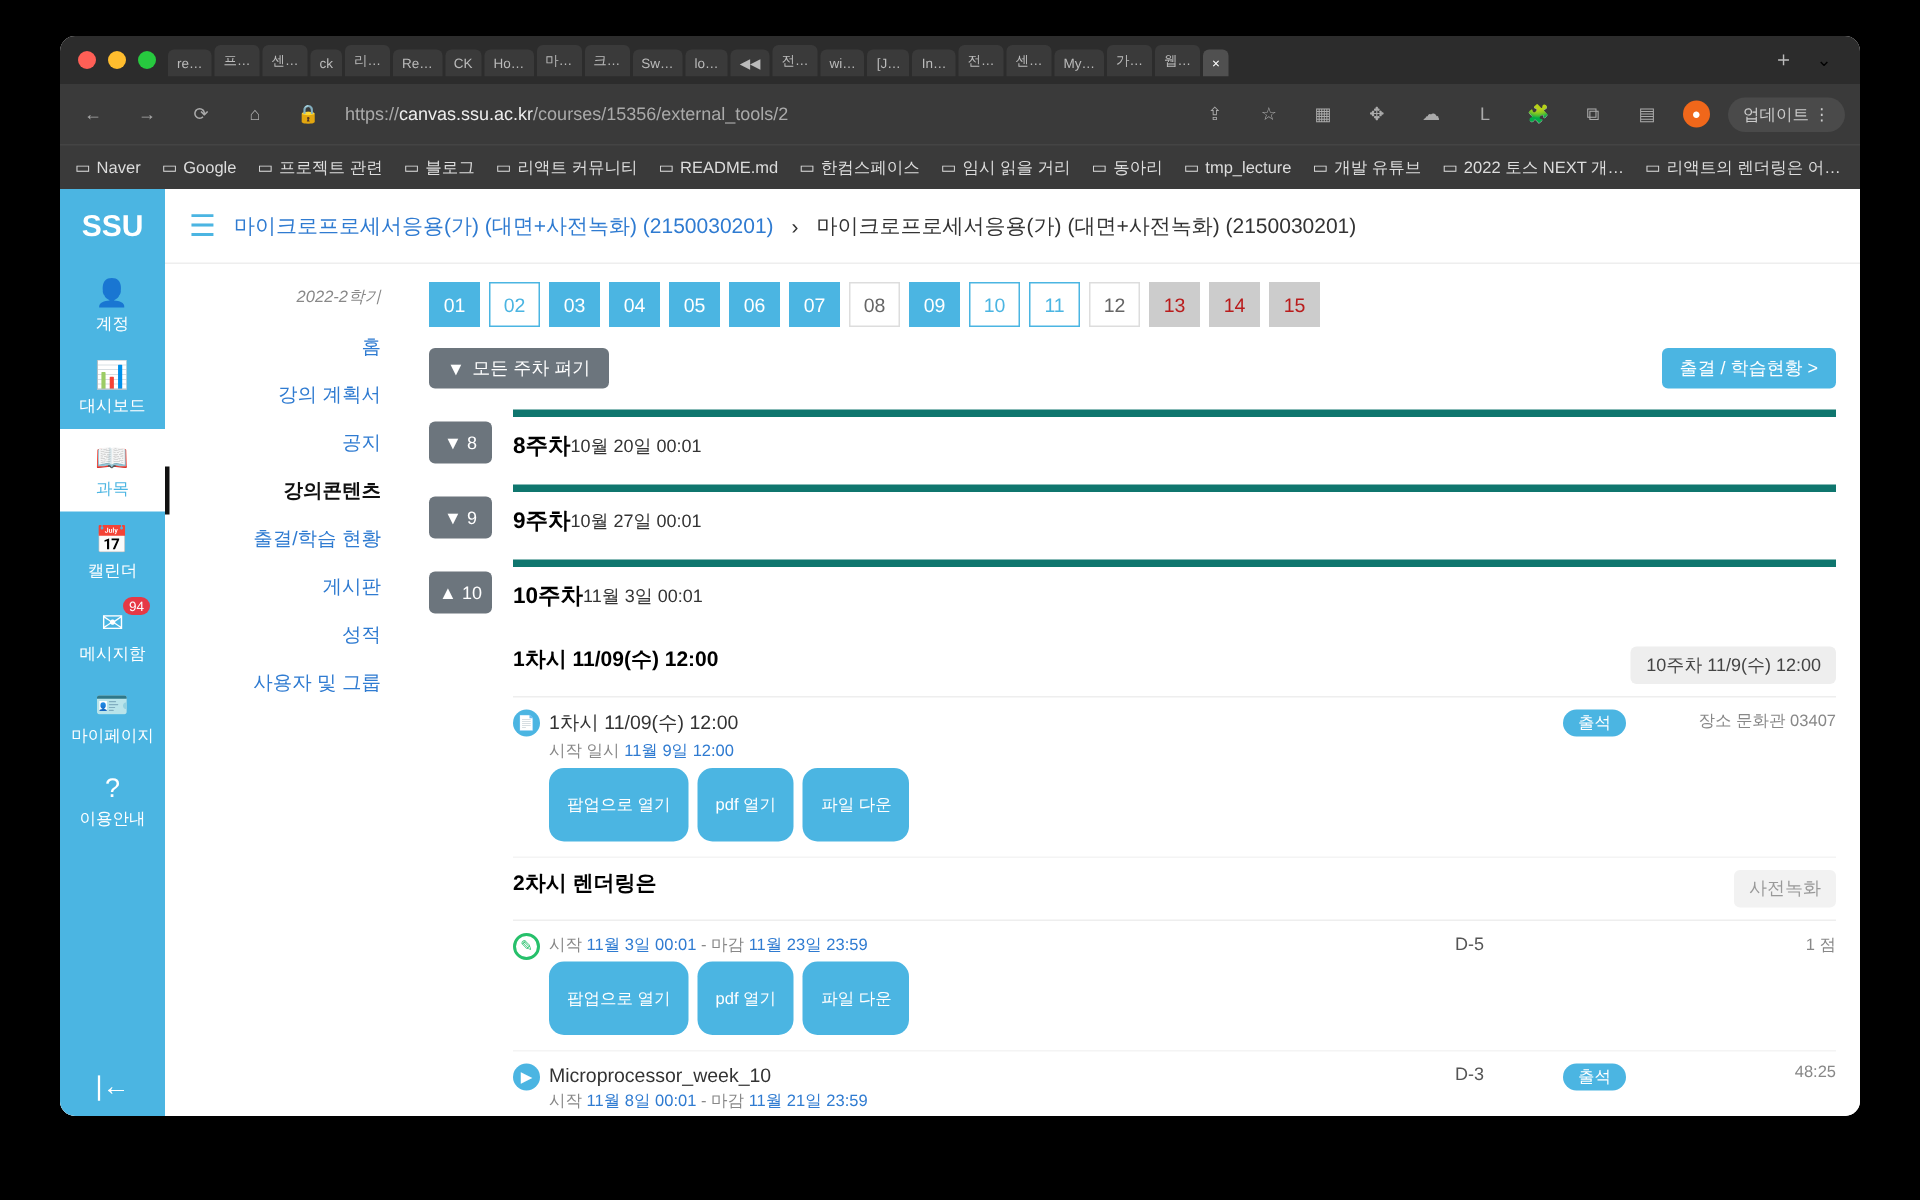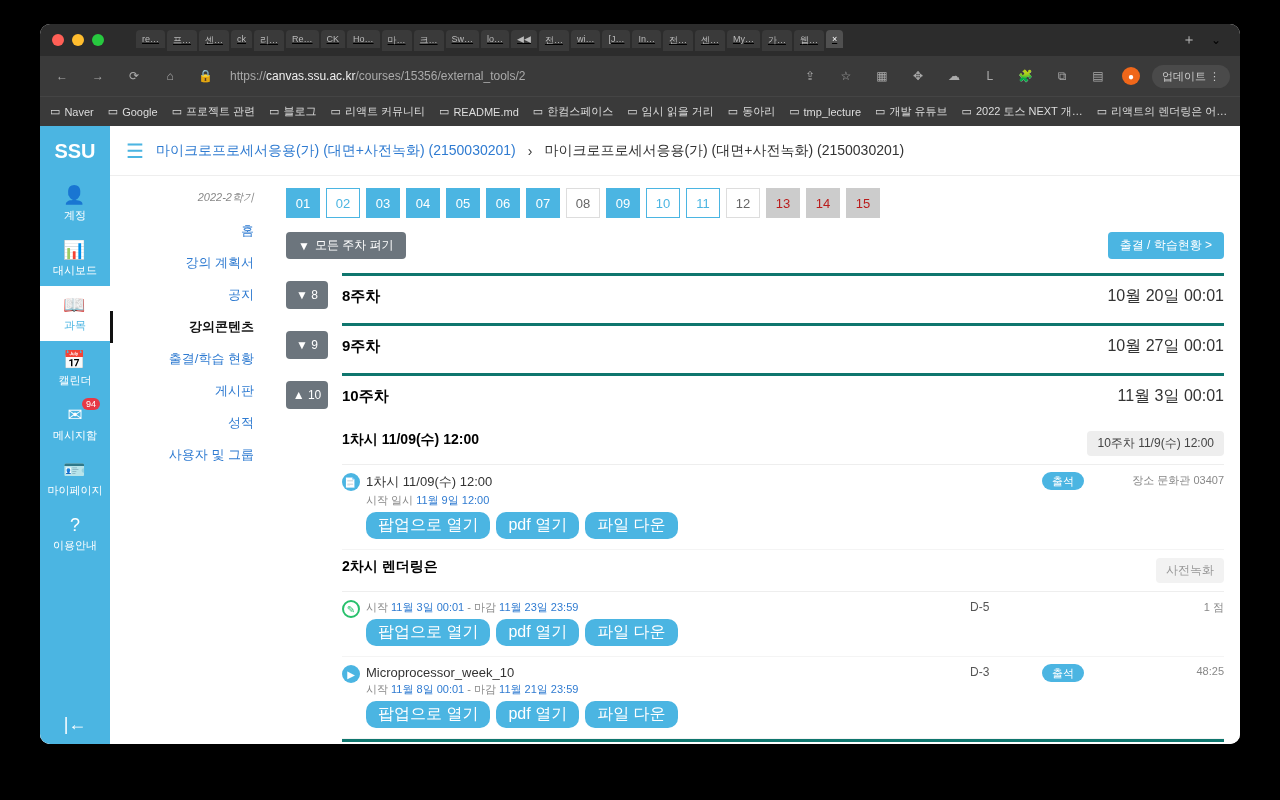--- a/index.html
+++ b/index.html
@@ -1,21 +1,21 @@
 <!DOCTYPE html>
 <html><head>
 <meta charset="utf-8">
 <style>
 * { box-sizing: border-box; margin: 0; padding: 0; }
 body { font-family: -apple-system, "Malgun Gothic", sans-serif; background: #000; width: 1280px; height: 800px; overflow: hidden; }
 .window { position: absolute; top: 24px; left: 40px; width: 1200px; height: 720px; background: #fff; border-radius: 10px; overflow: hidden; box-shadow: 0 10px 40px rgba(0,0,0,0.5); display: flex; flex-direction: column; }
 .titlebar { height: 32px; background: #2c2c2c; display: flex; align-items: center; padding: 0 12px; gap: 8px; }
 .dot { width: 12px; height: 12px; border-radius: 50%; }
 .dot.r { background: #ff5f56; } .dot.y { background: #ffbd2e; } .dot.g { background: #27c93f; }
-.tabs-row { flex: 1; display: flex; align-items: flex-start; gap: 2px; overflow: hidden; margin-left: 24px; text-decoration: underline; }
+.tabs-row { flex: 1; display: flex; align-items: flex-end; gap: 2px; overflow: hidden; margin-left: 0; }
 .tab { background: #3a3a3a; color: #bbb; font-size: 9px; padding: 4px 6px; border-radius: 4px 4px 0 0; display: flex; gap: 4px; align-items: center; max-width: 60px; overflow: hidden; white-space: nowrap; }
 .tab.active { background: #505050; color: #fff; }
 .plus { color: #bbb; font-size: 14px; margin-left: 6px; }
 .addrbar { height: 40px; background: #3a3a3a; display: flex; align-items: center; padding: 0 10px; gap: 12px; color: #aaa; font-size: 13px; }
 .addrbar .url { flex: 1; color: #aaa; font-size: 12px; }
 .addrbar .url .dom { color: #eee; }
 .chip { width: 24px; height: 24px; display: flex; align-items: center; justify-content: center; font-size: 12px; }
 .orange { background: #f0671a; border-radius: 50%; width: 18px; height: 18px; color: #fff; display: flex; align-items: center; justify-content: center; font-size: 10px; }
 .upd { background: #4a4a4a; padding: 4px 10px; border-radius: 12px; color: #ccc; font-size: 11px; }
 .bookmarks { height: 30px; background: #3a3a3a; display: flex; align-items: center; padding: 0 10px; gap: 14px; color: #ddd; font-size: 11px; overflow: hidden; border-top: 1px solid #444; }
@@ -43,38 +43,38 @@
 .wk { width: 34px; height: 30px; display: flex; align-items: center; justify-content: center; border: 1px solid transparent; font-size: 13px; cursor: pointer; }
 .wk.fill { background: #4bb5e2; color: #fff; }
 .wk.out { border-color: #4bb5e2; color: #4bb5e2; background: #fff; }
 .wk.plain { color: #666; background: #fff; border-color: #ddd; }
 .wk.dis { background: #ccc; color: #b91c1c; }
 .row-ctl { display: flex; justify-content: space-between; margin-bottom: 14px; }
 .btn-gray { background: #6c757d; color: #fff; border-radius: 4px; padding: 5px 12px; font-size: 12px; display: flex; align-items: center; gap: 5px; }
 .btn-blue { background: #4bb5e2; color: #fff; border-radius: 4px; padding: 5px 12px; font-size: 12px; }
 .wkrow { display: flex; align-items: center; gap: 14px; margin-bottom: 6px; }
 .tog { background: #6c757d; color: #fff; width: 42px; height: 28px; border-radius: 4px; display: flex; align-items: center; justify-content: center; gap: 3px; font-size: 12px; }
-.wkhdr { border-top: 3px solid #0f766e; flex: 1; display: flex; justify-content: space-between; align-items: center; padding: 10px 0; }
+.wkhdr { border-top: 5px solid #0f766e; flex: 1; display: flex; align-items: center; padding: 10px 0; }
 .wkhdr .t { font-weight: 700; font-size: 15px; }
-.wkhdr .d { font-size: 16px; color: #333; }
+.wkhdr .d { font-size: 12px; color: #333; }
 .sess { margin-left: 56px; }
 .sess-hd { display: flex; justify-content: space-between; padding: 8px 0; border-bottom: 1px solid #eee; }
 .sess-hd .ti { font-weight: 700; font-size: 14px; }
 .sess-chip { background: #eee; padding: 4px 10px; border-radius: 4px; font-size: 12px; color: #444; }
 .item { padding: 8px 0 10px 24px; display: flex; gap: 12px; position: relative; border-bottom: 1px solid #f4f4f4; }
 .item .ico { position: absolute; left: 0; top: 8px; width: 18px; height: 18px; border-radius: 50%; display: flex; align-items: center; justify-content: center; font-size: 10px; color: #fff; }
 .ico.doc { background: #4bb5e2; }
 .ico.rep { background: #fff; border: 2px solid #27c06b; color: #27c06b; }
 .ico.vid { background: #4bb5e2; }
 .item .col1 { flex: 1; }
 .item .nm { font-size: 13px; color: #333; margin-bottom: 2px; }
 .item .meta { font-size: 11px; color: #888; margin-bottom: 4px; }
 .item .meta .lnk { color: #2f7bd1; }
 .pills { display: flex; gap: 6px; }
-.pill { background: #4bb5e2; color: #fff; font-size: 16px; padding: 3px 12px; border-radius: 10px; }
+.pill { background: #4bb5e2; color: #fff; font-size: 11px; padding: 17px 12px; border-radius: 10px; }
 .item .mid { width: 60px; font-size: 12px; color: #555; }
 .item .act { width: 60px; }
 .att { background: #4bb5e2; color: #fff; font-size: 11px; padding: 3px 10px; border-radius: 10px; }
 .item .rt { width: 110px; text-align: right; font-size: 11px; color: #888; }
 </style>
 </head>
 <body>
 
 <div class="window">
   <div class="titlebar">

